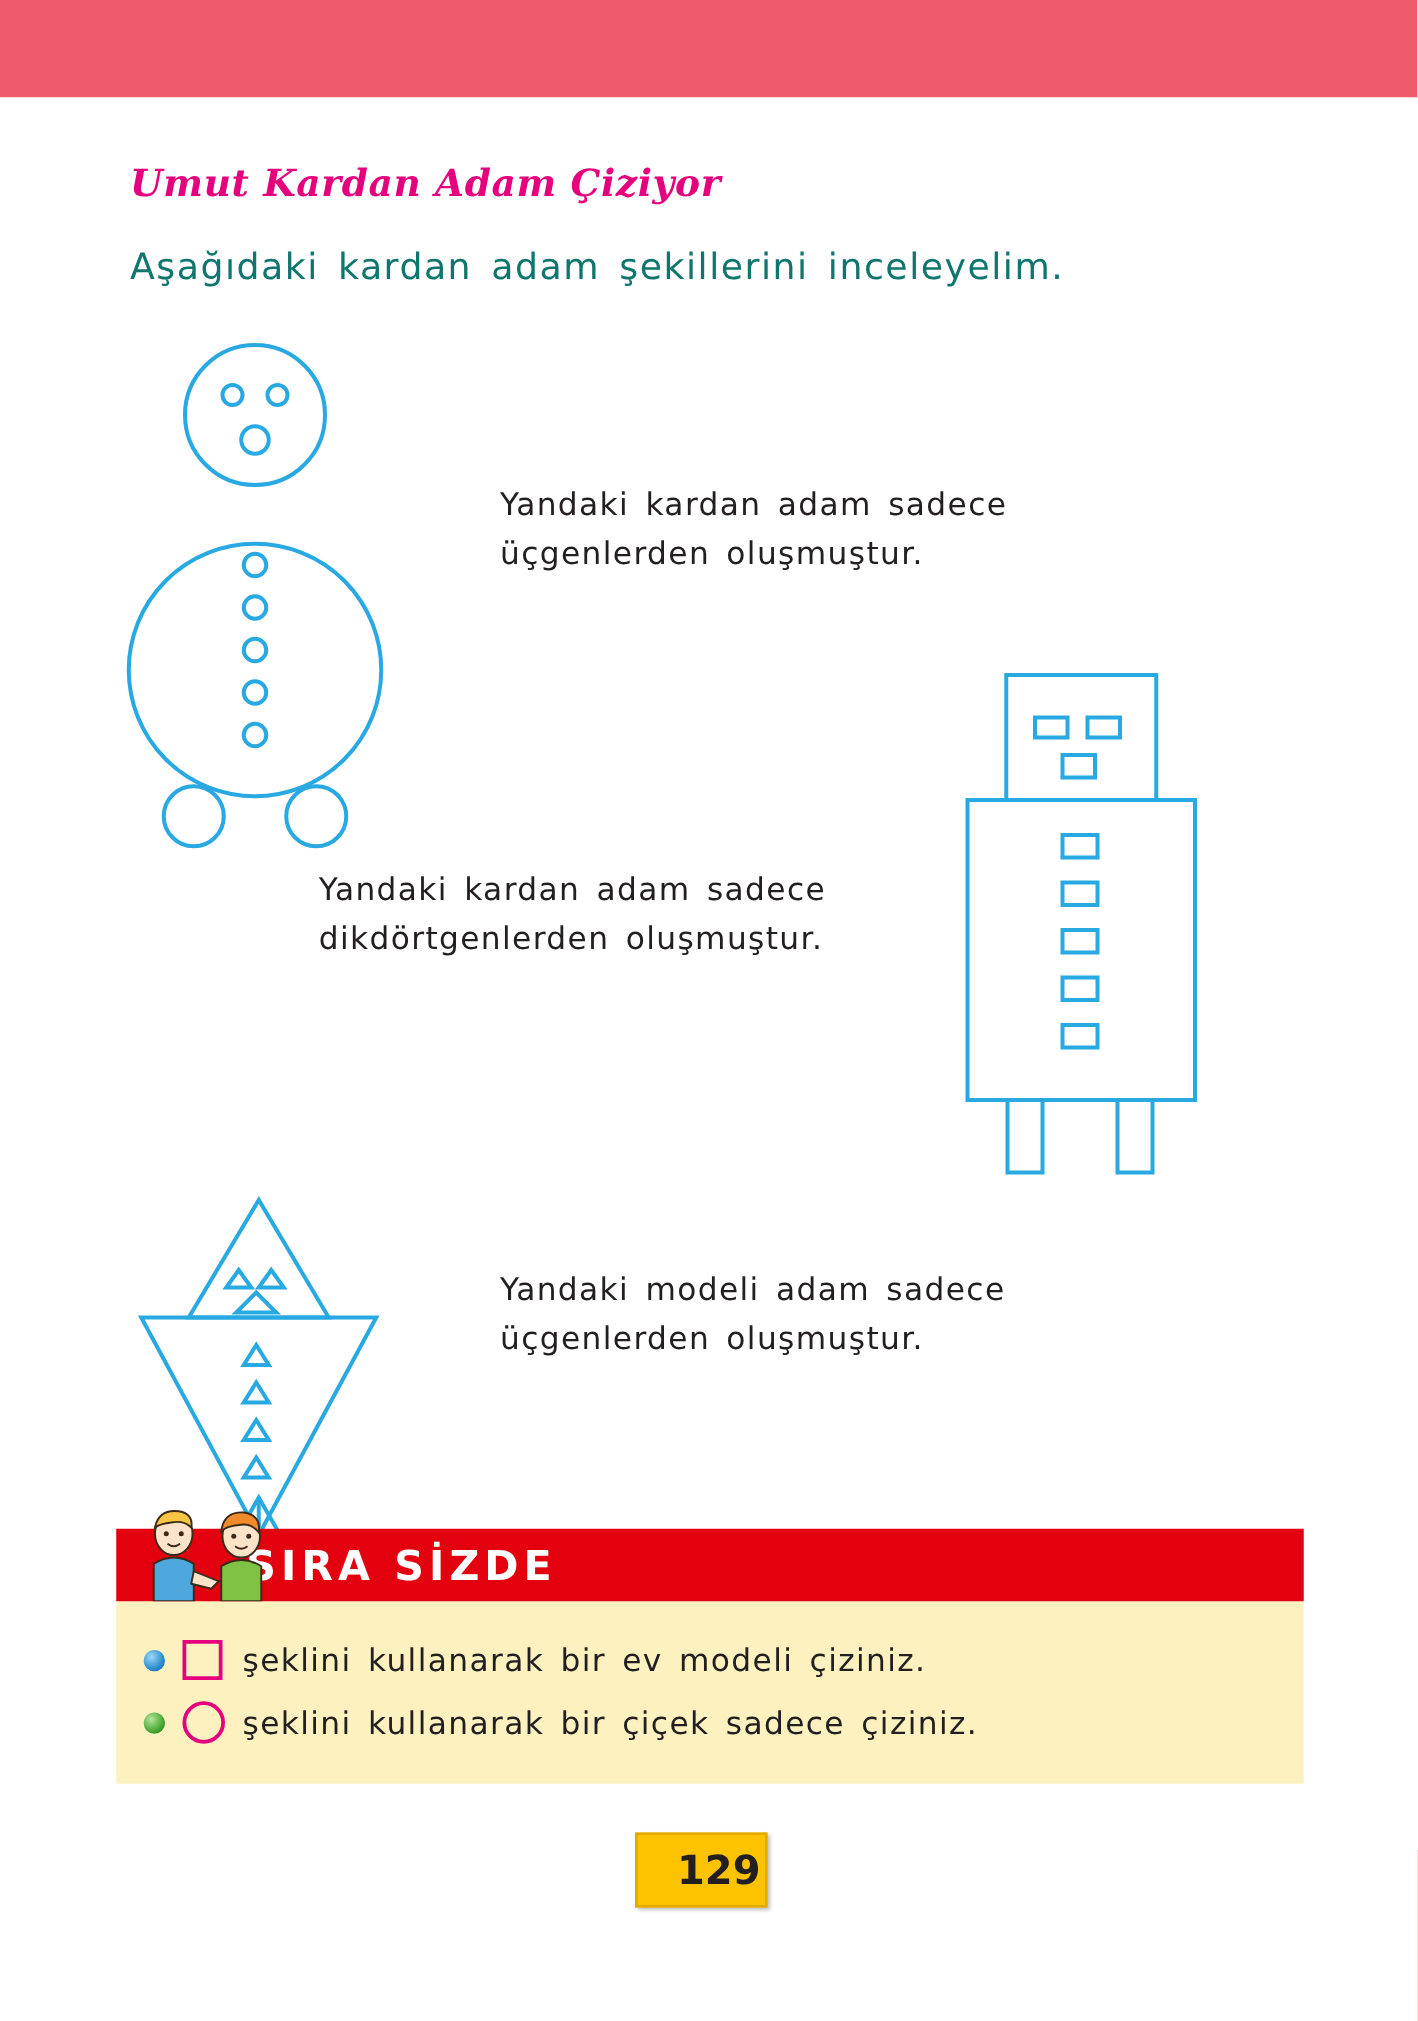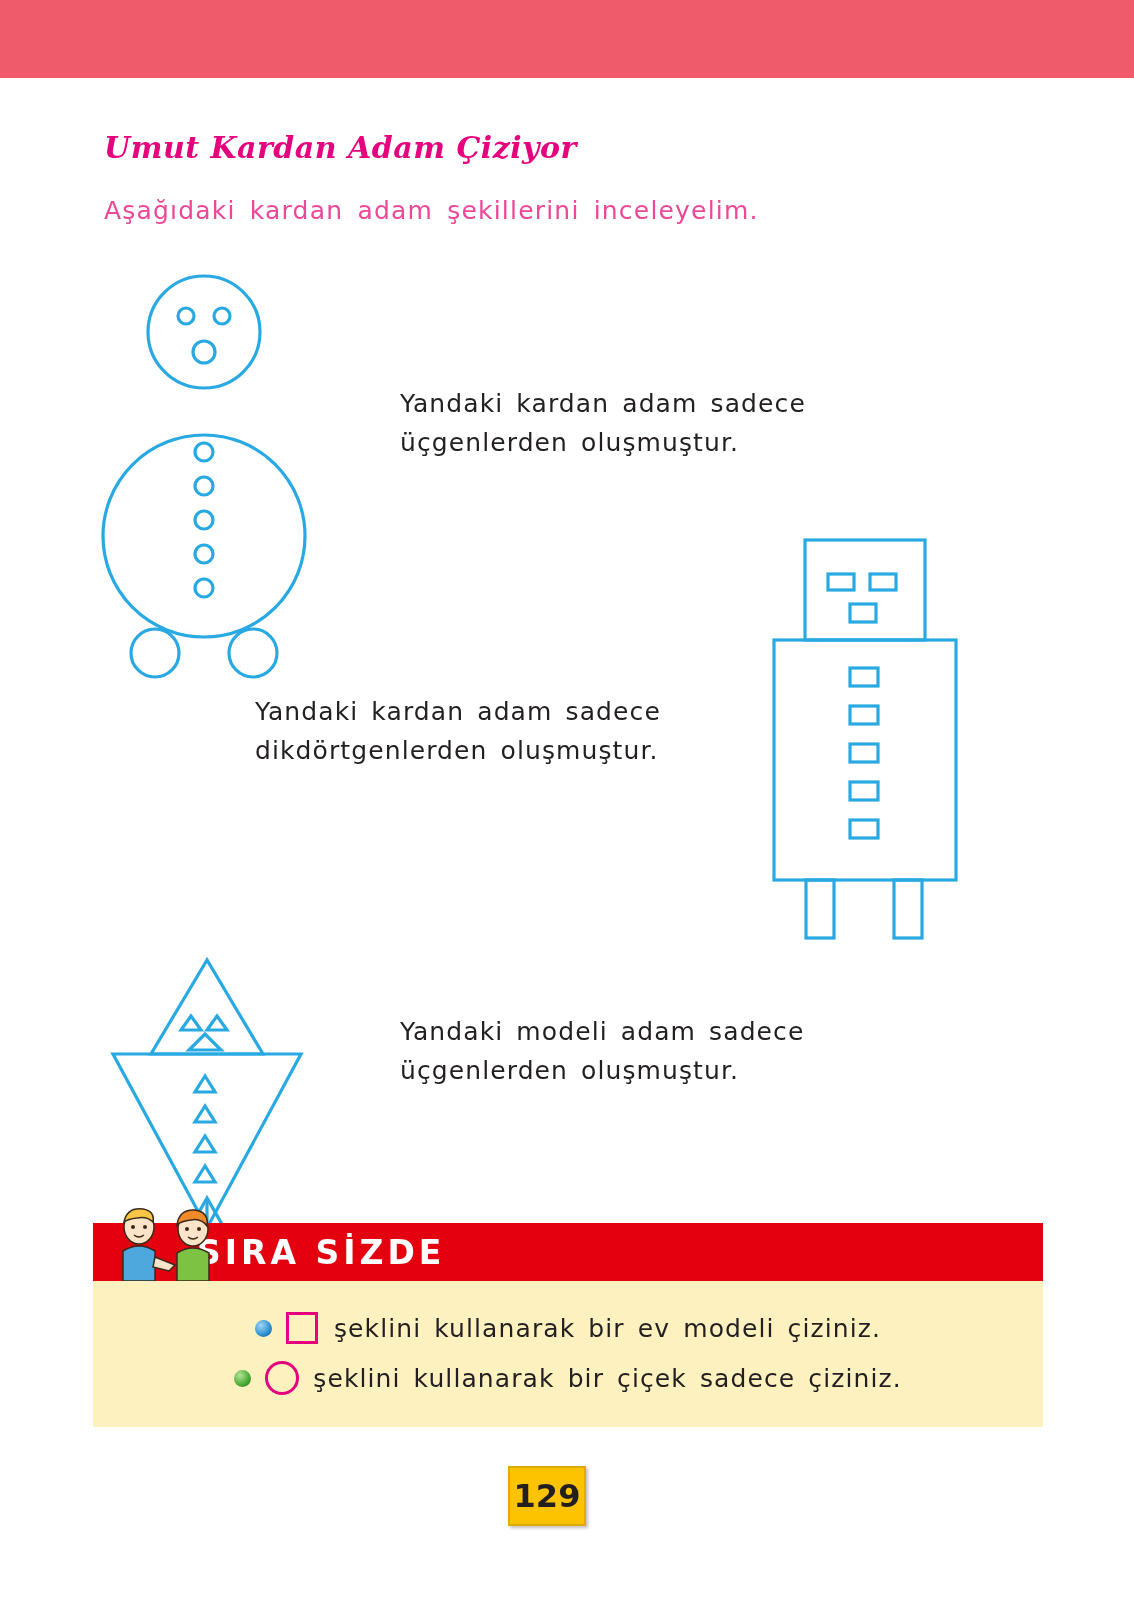--- a/index.html
+++ b/index.html
@@ -48,22 +48,22 @@
     font-style: italic;
     font-weight: bold;
     font-size: 30px;
     color: #e5007e;
     letter-spacing: 0.5px;
   }
   .intro {
     position: absolute;
     left: 104px;
     top: 118px;
-    font-size: 25px;
-    color: #ec4899;
+    font-size: 29px;
+    color: #0f766e;
     letter-spacing: 1.2px;
     word-spacing: 5px;
   }
   .para {
     position: absolute;
     font-size: 25px;
     color: #231f20;
     letter-spacing: 1.1px;
     line-height: 1.55;
     word-spacing: 4px;
@@ -113,21 +113,21 @@
     height: 74px;
   }
   .sira-body {
     background: #fdf2bf;
     padding: 22px 0 24px 0;
   }
   .sira-row {
     display: flex;
     align-items: center;
     height: 50px;
-    justify-content: center;
+    padding-left: 22px;
   }
   .bullet {
     width: 17px; height: 17px;
     border-radius: 50%;
     margin-right: 14px;
     flex: 0 0 auto;
   }
   .bullet-blue {
     background: radial-gradient(circle at 35% 32%, #9fd8f7 0%, #2b8fd0 60%, #14538b 100%);
   }
@@ -162,20 +162,21 @@
     height: 56px;
     background: #fdc300;
     border: 2px solid #e2a900;
     display: flex;
     align-items: center;
     justify-content: center;
     font-size: 32px;
     font-weight: bold;
     color: #231f20;
     box-shadow: 2px 2px 3px rgba(0,0,0,0.25);
+    padding-left: 28px;
   }
 </style>
 </head>
 <body>
 
 <div class="page">
 
   <div class="band-top"></div>
   <div class="band-bottom"></div>
 

